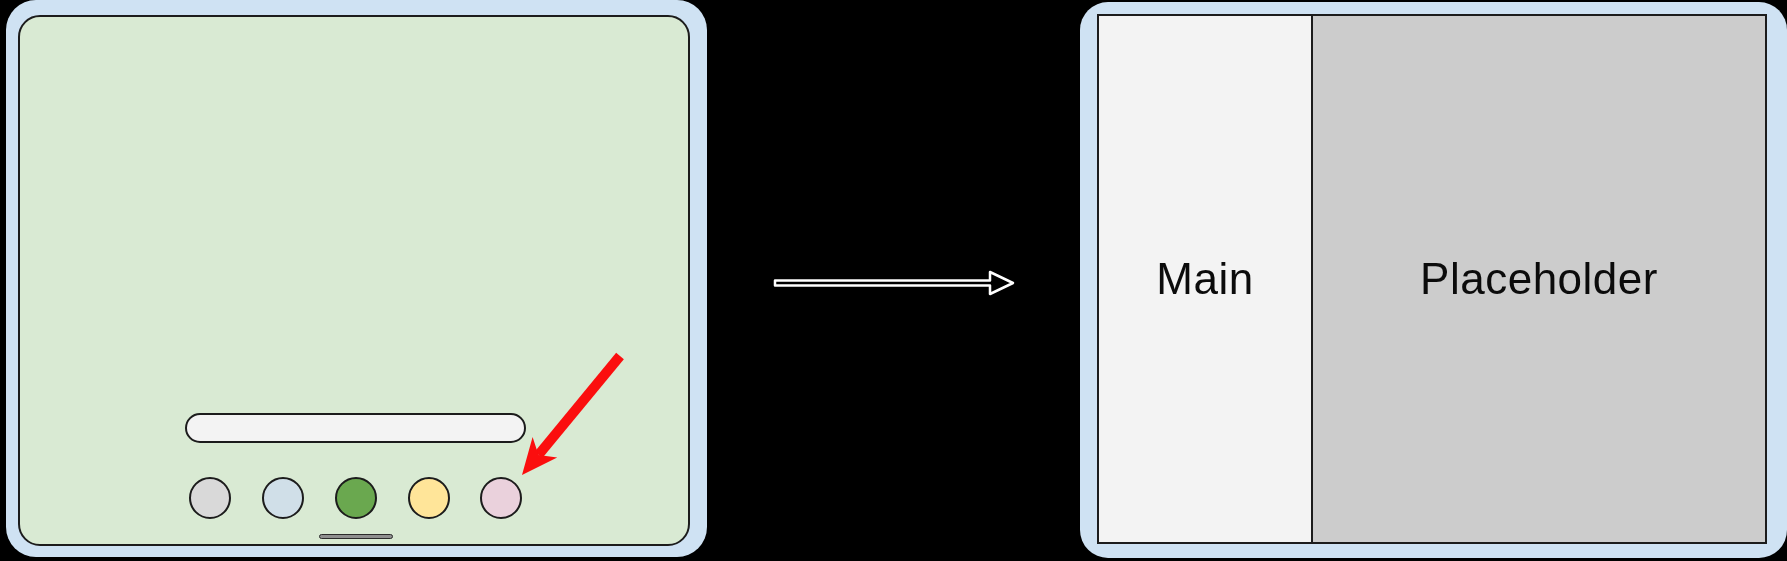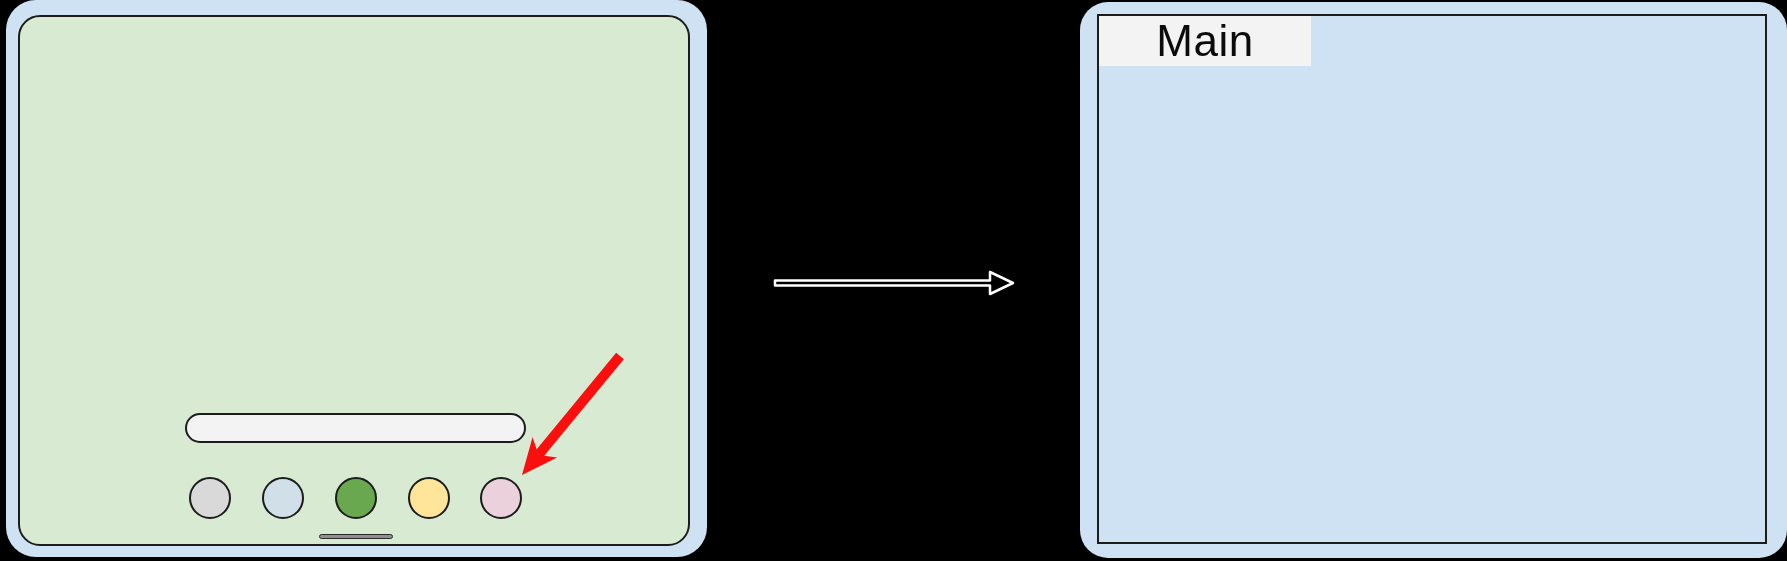--- a/index.html
+++ b/index.html
@@ -83,21 +83,20 @@
     background: #cfe2f3;
     border-radius: 28px;
   }
   .screen-after {
     position: absolute;
     left: 17px; top: 12px;
     width: 670px; height: 530px;
     border: 2px solid #1c1c1c;
     box-sizing: border-box;
     display: flex;
-    flex-direction: column;
   }
   .pane {
     display: flex;
     align-items: center;
     justify-content: center;
   }
   .pane-main { width: 212px; flex: none; }
   .pane-divider { width: 2px; flex: none; background: #1c1c1c; }
   .pane-placeholder { flex: 1; }
   .pane-label {
@@ -140,17 +139,20 @@
 
   <div class="device-after" style="background-color: rgb(207, 226, 243);">
     <div class="screen-after">
 
       <div class="pane pane-main" style="background-color: rgb(243, 243, 243);">
         <span class="pane-label">Main</span>
       </div>
 
       <div class="pane-divider"></div>
 
+      <div class="pane pane-placeholder" style="background-color: rgb(204, 204, 204);">
+        <span class="pane-label">Placeholder</span>
+      </div>
 
     </div>
   </div>
 
 </div>
 
 </body></html>

